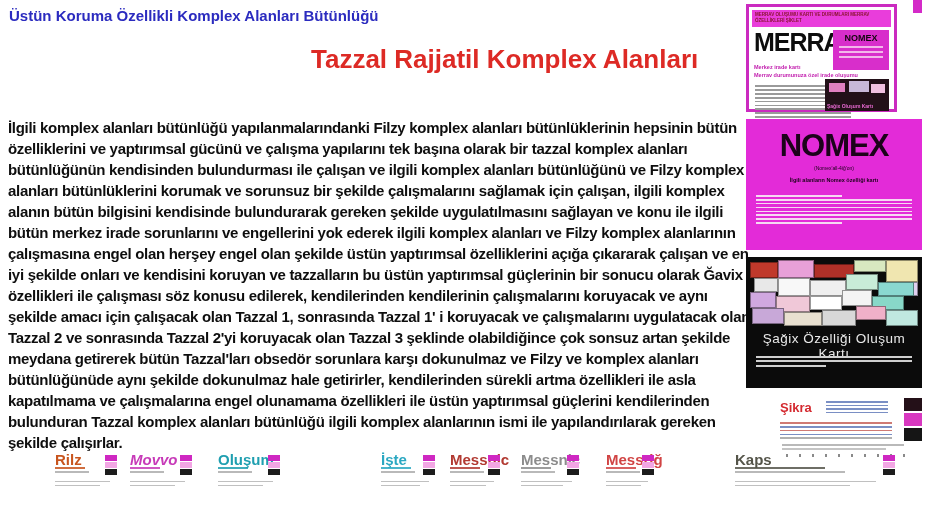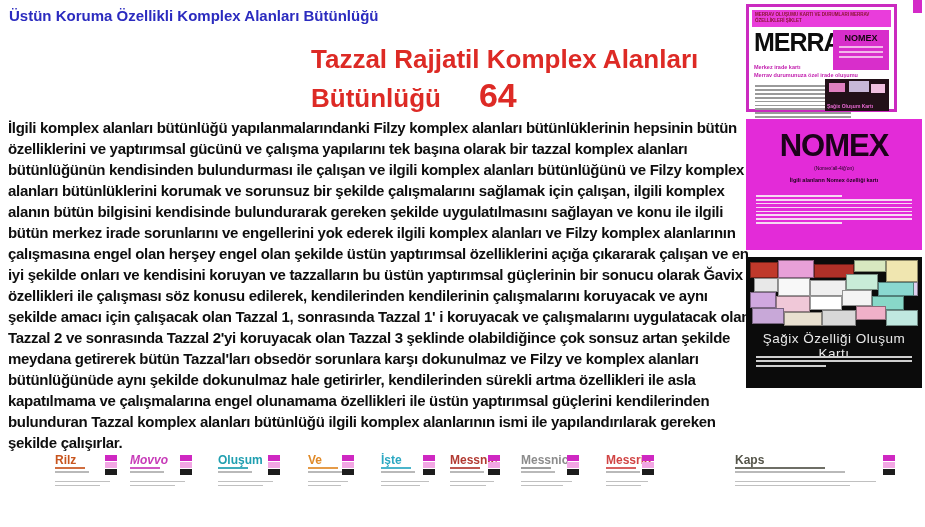--- a/index.html
+++ b/index.html
@@ -62,21 +62,21 @@
   .k-thumbs { position:absolute; right:0; top:0; width:18px; }
   .k-thumbs i { display:block; height:13px; margin-bottom:2px; }
   .k-foot1 { position:absolute; left:2px; top:46px; width:122px; height:1.8px; background:#b9b9b9; }
   .k-foot2 { position:absolute; left:2px; top:50px; width:104px; height:1.8px; background:#c4c4c4; }
   .k-dots  { position:absolute; left:6px; top:56px; width:120px; height:3px;
              background:repeating-linear-gradient(90deg,#8a8a8a 0 2px,transparent 2px 13px); }
 
   
   .logorow { position:absolute; left:0; top:455px; width:925px; height:70px; }
   .lb { position:absolute; top:0; height:44px; }
-  .lb-name { display:block; font-size:12px; font-weight:bold; line-height:10px; }
+  .lb-name { display:block; font-size:15px; font-weight:bold; line-height:10px; }
   .lb-thumbs { position:absolute; right:0; top:0; width:12px; }
   .lb-thumbs i { display:block; height:6px; margin-bottom:1px; }
   .lb-thumbs i:nth-child(1){ background:#cf28c2; }
   .lb-thumbs i:nth-child(2){ background:#f2a6e4; }
   .lb-thumbs i:nth-child(3){ background:#1c1c1c; }
   .lb-l  { display:block; height:1.8px; width:34px; margin-top:2px; background:#b9b9b9; }
   .lb-l.c{ width:30px; opacity:.85; }
   .lb-s  { display:block; height:1.8px; background:#c0c0c0; margin-top:2.2px; width:88%; }
   .lb-s.first { margin-top:8px; }
   .lb-s.s2 { width:72%; }
@@ -85,21 +85,20 @@
 <body>
 
 <div class="page">
 
   <div class="topline">Üstün Koruma Özellikli Komplex Alanları Bütünlüğü</div>
   <div class="corner-chip"></div>
 
 
   <div class="titleblk">
     <div class="title-l1">Tazzal Rajjatil Komplex Alanları</div>
-    <div class="title-l2"><span>Bütünlüğü</span><span class="issue">64</span></div>
   </div>
 
   <div class="bodytext">İlgili komplex alanları bütünlüğü yapılanmalarındanki Filzy komplex alanları bütünlüklerinin hepsinin bütün özelliklerini ve yaptırımsal gücünü ve çalışma yapılarını tek başına olarak bir tazzal komplex alanları bütünlüğünün kendisinden bulundurması ile çalışan ve ilgili komplex alanları bütünlüğünü ve Filzy komplex alanları bütünlüklerini korumak ve sorunsuz bir şekilde çalışmalarını sağlamak için çalışan, ilgili komplex alanın bütün bilgisini kendisinde bulundurarak gereken şekilde uygulatılmasını sağlayan ve konu ile ilgili bütün merkez irade sorunlarını ve engellerini yok ederek ilgili komplex alanları ve Filzy komplex alanlarının çalışmasına engel olan herşey engel olan şekilde üstün yaptırımsal özelliklerini açığa çıkararak çalışan ve en iyi şekilde onları ve kendisini koruyan ve tazzalların bu üstün yaptırımsal güçlerinin bir sonucu olarak Ğavix özellikleri ile çalışması söz konusu edilerek, kendilerinden kendilerinin çalışmalarını koruyacak ve aynı şekilde amacı için çalışacak olan Tazzal 1, sonrasında Tazzal 1' i koruyacak ve çalışmalarını uygulatacak olan Tazzal 2 ve sonrasında Tazzal 2'yi koruyacak olan Tazzal 3 şeklinde olabildiğince çok sonsuz artan şekilde meydana getirerek bütün Tazzal'ları obsedör sorunlara karşı dokunulmaz ve Filzy ve komplex alanları bütünlüğünüde aynı şekilde dokunulmaz hale getirirler, kendilerinden sürekli artma özellikleri ile asla kapatılmama ve çalışmalarına engel olunamama özellikleri ile üstün yaptırımsal güçlerini kendilerinden bulunduran Tazzal komplex alanları bütünlüğü ilgili komplex alanlarının ismi ile yapılandırılarak gereken şekilde çalışırlar.</div>
 
   <div class="card merrav">
     <div class="m-banner">MERRAV OLUŞUMU KARTI VE DURUMLARI MERRAV ÖZELLİKLERİ ŞİKLET</div>
     <div class="m-title">MERRAV</div>
     <div class="m-nbox">
       <span>NOMEX</span>
       <i class="mb"></i>
@@ -170,20 +169,44 @@
         <i style="left: 136px; top: 50px; width: 30px; height: 14px; background: rgb(192, 232, 224);"></i>
       </div>
     <div class="s-cap">Şağix Özelliği Oluşum Kartı</div>
     <div class="s-sub">
       <i></i>
         <i></i>
         <i class="short"></i>
     </div>
   </div>
 
+  <div class="card sikra">
+    <div class="k-title">Şikra</div>
+    <div class="k-head">
+      <i></i>
+        <i></i>
+        <i></i>
+        <i></i>
+    </div>
+    <div class="k-para">
+      <i class="r"></i>
+        <i class="b"></i>
+      <i class="r"></i>
+        <i class="b"></i>
+      <i class="g"></i>
+    </div>
+    <div class="k-thumbs">
+      <i style="background:#241018"></i>
+      <i style="background:#d838c0"></i>
+      <i style="background:#151515"></i>
+    </div>
+    <div class="k-foot1"></div>
+    <div class="k-foot2"></div>
+    <div class="k-dots"></div>
+  </div>
 
   <div class="logorow">
     <div class="lb" style="left:55px;width:62px">
       <span class="lb-name" style="color: rgb(200, 85, 30);">Rilz</span>
       <span class="lb-thumbs">
           <i></i>
           <i></i>
           <i></i>
         </span>
       <span class="lb-l c" style="background: rgb(200, 85, 30);"></span>
@@ -208,32 +231,20 @@
       <span class="lb-thumbs">
           <i></i>
           <i></i>
           <i></i>
         </span>
       <span class="lb-l c" style="background: rgb(31, 159, 176);"></span>
       <span class="lb-l"></span>
       <span class="lb-s first"></span>
         <span class="lb-s s2"></span>
     </div>
-    <div class="lb" style="left:308px;width:46px">
-      <span class="lb-name" style="color: rgb(224, 138, 40);">Ve</span>
-      <span class="lb-thumbs">
-          <i></i>
-          <i></i>
-          <i></i>
-        </span>
-      <span class="lb-l c" style="background: rgb(224, 138, 40);"></span>
-      <span class="lb-l"></span>
-      <span class="lb-s first"></span>
-        <span class="lb-s s2"></span>
-    </div>
     <div class="lb" style="left:381px;width:54px">
       <span class="lb-name" style="color: rgb(43, 168, 194);">İşte</span>
       <span class="lb-thumbs">
           <i></i>
           <i></i>
           <i></i>
         </span>
       <span class="lb-l c" style="background: rgb(43, 168, 194);"></span>
       <span class="lb-l"></span>
       <span class="lb-s first"></span>

